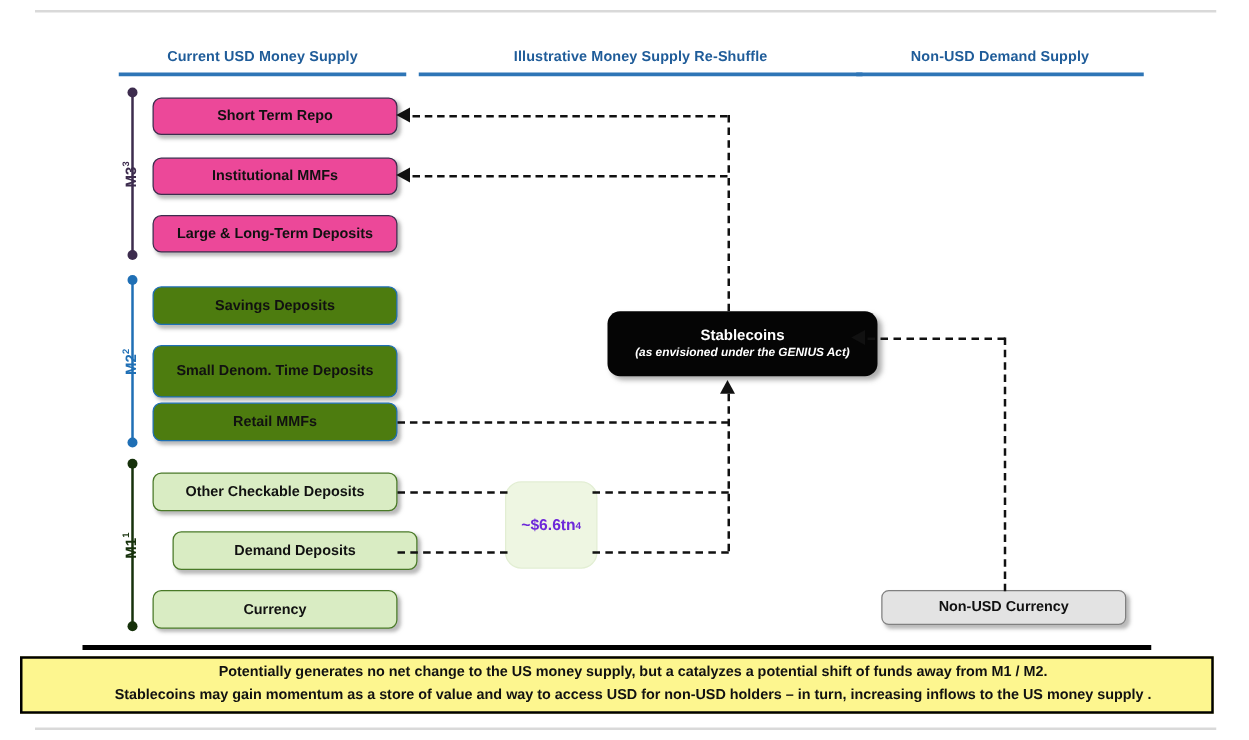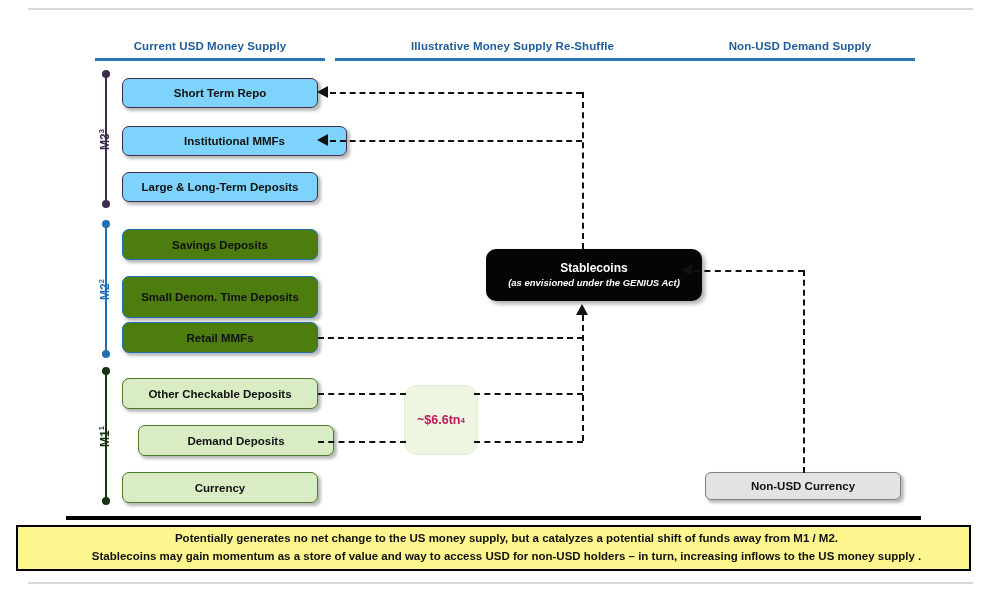--- a/index.html
+++ b/index.html
@@ -44,21 +44,21 @@
     justify-content: center;
     border-radius: 7px;
     box-sizing: border-box;
     font-size: 11.5px;
     font-weight: bold;
     color: #111111;
     text-align: center;
     box-shadow: 2.5px 2.5px 3px rgba(130,130,130,.55);
   }
   .mbox.m3 {
-    background: #7dd3fc;
+    background: #ec4899;
     border: 1.6px solid #3d2c4e;
   }
   .mbox.m2 {
     background: #4d7c0f;
     border: 1.6px solid #1f6fb5;
   }
   .mbox.m1 {
     background: #d9ecc3;
     border: 1.6px solid #4a7a28;
   }
@@ -120,21 +120,21 @@
   .amount-box {
     position: absolute;
     background: #eef6e2;
     border: 1.4px solid #e2eed3;
     border-radius: 13px;
     display: flex;
     align-items: center;
     justify-content: center;
     font-size: 12.5px;
     font-weight: bold;
-    color: #be185d;
+    color: #6d28d9;
     text-align: center;
   }
   .amount-box sup {
     font-size: 8px;
     vertical-align: super;
   }
   
   .dashH {
     position: absolute;
     height: 0;
@@ -214,21 +214,21 @@
   </div>
   <div class="bracket-label" style="left:74px; top:282px; width:60px; text-align:center; color:#1f6fb5; transform:rotate(-90deg);"><span>M2</span><sup>2</sup></div>
 
   <div class="bracket" style="left:105px; top:371px; height:130px; background:#16310b;">
     <span class="dot top" style="background:#16310b;"></span>
     <span class="dot bot" style="background:#16310b;"></span>
   </div>
   <div class="bracket-label" style="left:74px; top:429px; width:60px; text-align:center; color:#16310b; transform:rotate(-90deg);"><span>M1</span><sup>1</sup></div>
 
   <div class="mbox m3" style="left:122px; top:78px; width:196px; height:30px;">Short Term Repo</div>
-  <div class="mbox m3" style="left:122px; top:126px; width:225px; height:30px;">Institutional MMFs</div>
+  <div class="mbox m3" style="left:122px; top:126px; width:196px; height:30px;">Institutional MMFs</div>
   <div class="mbox m3" style="left:122px; top:172px; width:196px; height:30px;">Large &amp; Long-Term Deposits</div>
 
   <div class="mbox m2" style="left:122px; top:229px; width:196px; height:31px;">Savings Deposits</div>
   <div class="mbox m2" style="left:122px; top:276px; width:196px; height:42px;">Small Denom. Time Deposits</div>
   <div class="mbox m2" style="left:122px; top:322px; width:196px; height:31px;">Retail MMFs</div>
 
   <div class="mbox m1" style="left:122px; top:378px; width:196px; height:31px;">Other Checkable Deposits</div>
   <div class="mbox m1" style="left:122px; top:425px; width:196px; height:31px;margin-left:16px;">Demand Deposits</div>
   <div class="mbox m1" style="left:122px; top:472px; width:196px; height:31px;">Currency</div>
 

